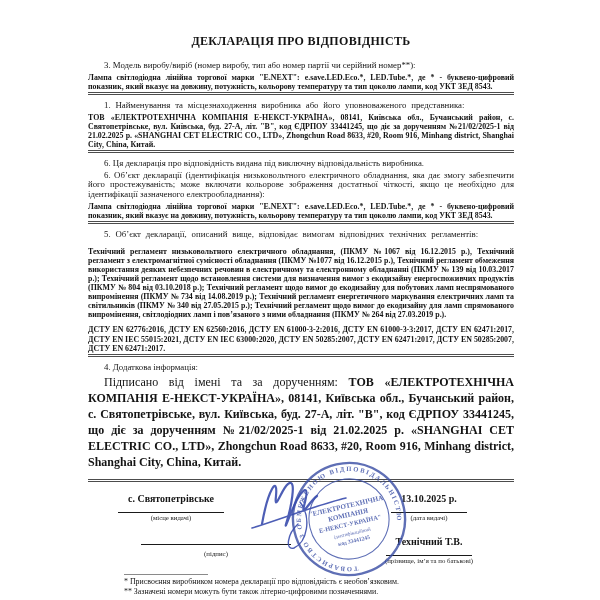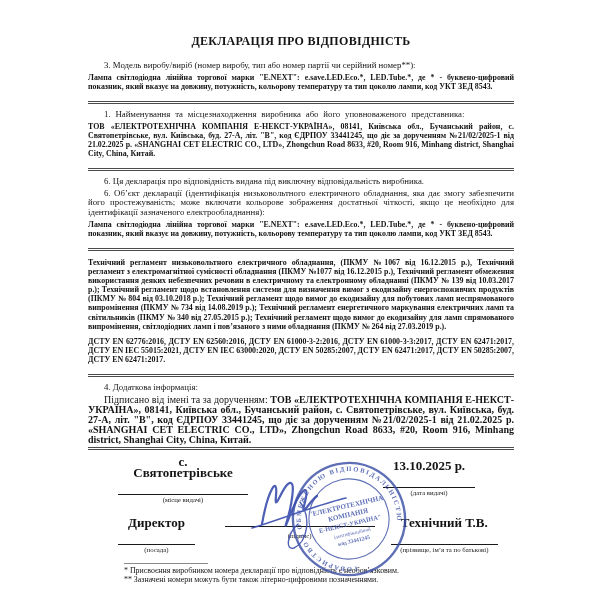--- a/index.html
+++ b/index.html
@@ -15,36 +15,36 @@
   }
   p.reg{
     font-size:8.8px;line-height:9.7px;text-align:justify;text-indent:16px;
     margin:0 0 2px 0;
   }
   p.sp{word-spacing:2.6px;}
   .boldblock{
     font-size:7.9px;font-weight:bold;line-height:9.1px;text-align:justify;
     margin:2px 0 6px 0;
   }
-  .ruled{border-bottom:3px double #4c4c4c;padding-bottom:10px;}
+  .ruled{border-bottom:3px double #4c4c4c;padding-bottom:1px;}
   .mtop{margin-top:7px;}
   .para7{
-    font-size:10px;line-height:10px;text-align:justify;text-indent:16px;
-    margin:1px 0 0 0;border-bottom:3px double #4c4c4c;padding-bottom:2px;
+    font-size:12px;line-height:16px;text-align:justify;text-indent:16px;
+    margin:1px 0 0 0;border-bottom:3px double #4c4c4c;padding-bottom:9px;
   }
   .para7 .b{font-weight:bold;}
   
   .sigblock{margin-top:6px;position:relative;}
   .sigrow{display:flex;align-items:flex-start;}
   .sigcol-l{width:160px;padding-left:30px;box-sizing:border-box;text-align:left;}
   .sigcol-m{flex:1;text-align:center;}
   .sigcol-r{width:170px;text-align:center;}
   .sigval{
-    display:inline-block;font-weight:bold;font-size:13px;
-    border-bottom:1.5px solid #1a1a1a;padding:0 10px 16px 10px;line-height:11px;
+    display:inline-block;font-weight:bold;font-size:10px;
+    border-bottom:1.5px solid #1a1a1a;padding:0 10px 8px 10px;line-height:11px;
   }
   .siglabel{font-size:6.8px;color:#222;text-align:center;line-height:8px;margin-top:1px;}
   .lblock{display:inline-block;text-align:center;}
   .row2{margin-top:7px;}
   .sigline{display:inline-block;width:150px;border-bottom:1.2px solid #1a1a1a;height:10px;}
   
   .footnotes{margin-top:7px;margin-left:36px;}
   .fnsep{width:84px;border-top:1px solid #8a8a8a;margin-bottom:2px;}
   .fn{font-size:7.9px;line-height:9.6px;}
   
@@ -68,20 +68,21 @@
   <div class="boldblock ruled">Лампа світлодіодна лінійна торгової марки "E.NEXT": e.save.LED.Eco.*, LED.Tube.*, де * - буквено-цифровий показник, який вказує на довжину, потужність, кольорову температуру та тип цоколю лампи, код УКТ ЗЕД 8543.</div>
 
   <p class="reg sp">1. Найменування та місцезнаходження виробника або його уповноваженого представника:</p>
   <div class="boldblock ruled">ТОВ «ЕЛЕКТРОТЕХНІЧНА КОМПАНІЯ Е-НЕКСТ-УКРАЇНА», 08141, Київська обл., Бучанський район, с. Святопетрівське, вул. Київська, буд. 27-А, літ. "В", код ЄДРПОУ 33441245, що діє за дорученням №21/02/2025-1 від 21.02.2025 р. «SHANGHAI CET ELECTRIC CO., LTD», Zhongchun Road 8633, #20, Room 916, Minhang district, Shanghai City, China, Китай.</div>
 
   <p class="reg">6. Ця декларація про відповідність видана під виключну відповідальність виробника.</p>
 
   <p class="reg">6. Об’єкт декларації (ідентифікація низьковольтного електричного обладнання, яка дає змогу забезпечити його простежуваність; може включати кольорове зображення достатньої чіткості, якщо це необхідно для ідентифікації зазначеного електрообладнання):</p>
   <div class="boldblock ruled">Лампа світлодіодна лінійна торгової марки "E.NEXT": e.save.LED.Eco.*, LED.Tube.*, де * - буквено-цифровий показник, який вказує на довжину, потужність, кольорову температуру та тип цоколю лампи, код УКТ ЗЕД 8543.</div>
 
+  <p class="reg sp">5. Об’єкт декларації, описаний вище, відповідає вимогам відповідних технічних регламентів:</p>
   <div class="boldblock mtop">Технічний регламент низьковольтного електричного обладнання, (ПКМУ №1067 від 16.12.2015 р.), Технічний регламент з електромагнітної сумісності обладнання (ПКМУ №1077 від 16.12.2015 р.), Технічний регламент обмеження використання деяких небезпечних речовин в електричному та електронному обладнанні (ПКМУ № 139 від 10.03.2017 р.); Технічний регламент щодо встановлення системи для визначення вимог з екодизайну енергоспоживчих продуктів (ПКМУ № 804 від 03.10.2018 р.); Технічний регламент щодо вимог до екодизайну для побутових ламп неспрямованого випромінення (ПКМУ № 734 від 14.08.2019 р.); Технічний регламент енергетичного маркування електричних ламп та світильників (ПКМУ № 340 від 27.05.2015 р.); Технічний регламент щодо вимог до екодизайну для ламп спрямованого випромінення, світлодіодних ламп і пов’язаного з ними обладнання (ПКМУ № 264 від 27.03.2019 р.).</div>
 
   <div class="boldblock ruled">ДСТУ EN 62776:2016, ДСТУ EN 62560:2016, ДСТУ EN 61000-3-2:2016, ДСТУ EN 61000-3-3:2017, ДСТУ EN 62471:2017, ДСТУ EN IEC 55015:2021, ДСТУ EN IEC 63000:2020, ДСТУ EN 50285:2007, ДСТУ EN 62471:2017, ДСТУ EN 50285:2007, ДСТУ EN 62471:2017.</div>
 
   <p class="reg">4. Додаткова інформація:</p>
   <div class="para7"><span>Підписано від імені та за дорученням: </span><span class="b">ТОВ «ЕЛЕКТРОТЕХНІЧНА КОМПАНІЯ Е-НЕКСТ-УКРАЇНА», 08141, Київська обл., Бучанський район, с. Святопетрівське, вул. Київська, буд. 27-А, літ. "В", код ЄДРПОУ 33441245, що діє за дорученням №21/02/2025-1 від 21.02.2025 р. «SHANGHAI CET ELECTRIC CO., LTD», Zhongchun Road 8633, #20, Room 916, Minhang district, Shanghai City, China, Китай.</span></div>
 
   <div class="sigblock">
     <div class="sigrow">
       <div class="sigcol-l">
@@ -92,26 +93,20 @@
       </div>
       <div class="sigcol-m"></div>
       <div class="sigcol-r">
         <span class="lblock">
           <span class="sigval">13.10.2025 р.</span>
           <div class="siglabel">(дата видачі)</div>
         </span>
       </div>
     </div>
     <div class="sigrow row2">
-      <div class="sigcol-l">
-        <span class="lblock">
-          <span class="sigval">Директор</span>
-          <div class="siglabel">(посада)</div>
-        </span>
-      </div>
       <div class="sigcol-m">
         <span class="lblock">
           <span class="sigline"></span>
           <div class="siglabel">(підпис)</div>
         </span>
       </div>
       <div class="sigcol-r">
         <span class="lblock">
           <span class="sigval">Технічний Т.В.</span>
           <div class="siglabel">(прізвище, ім’я та по батькові)</div>

